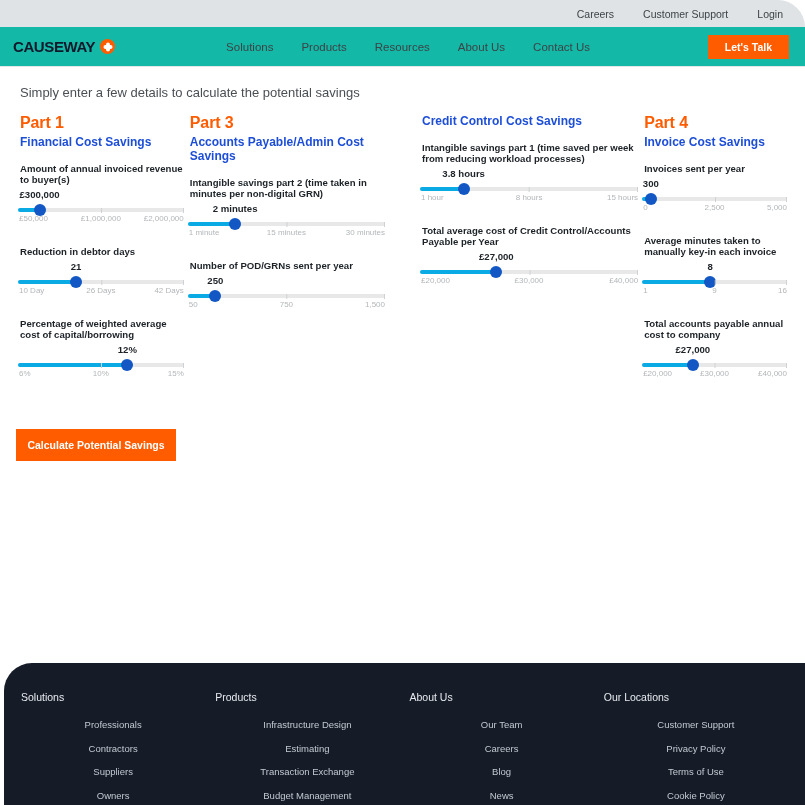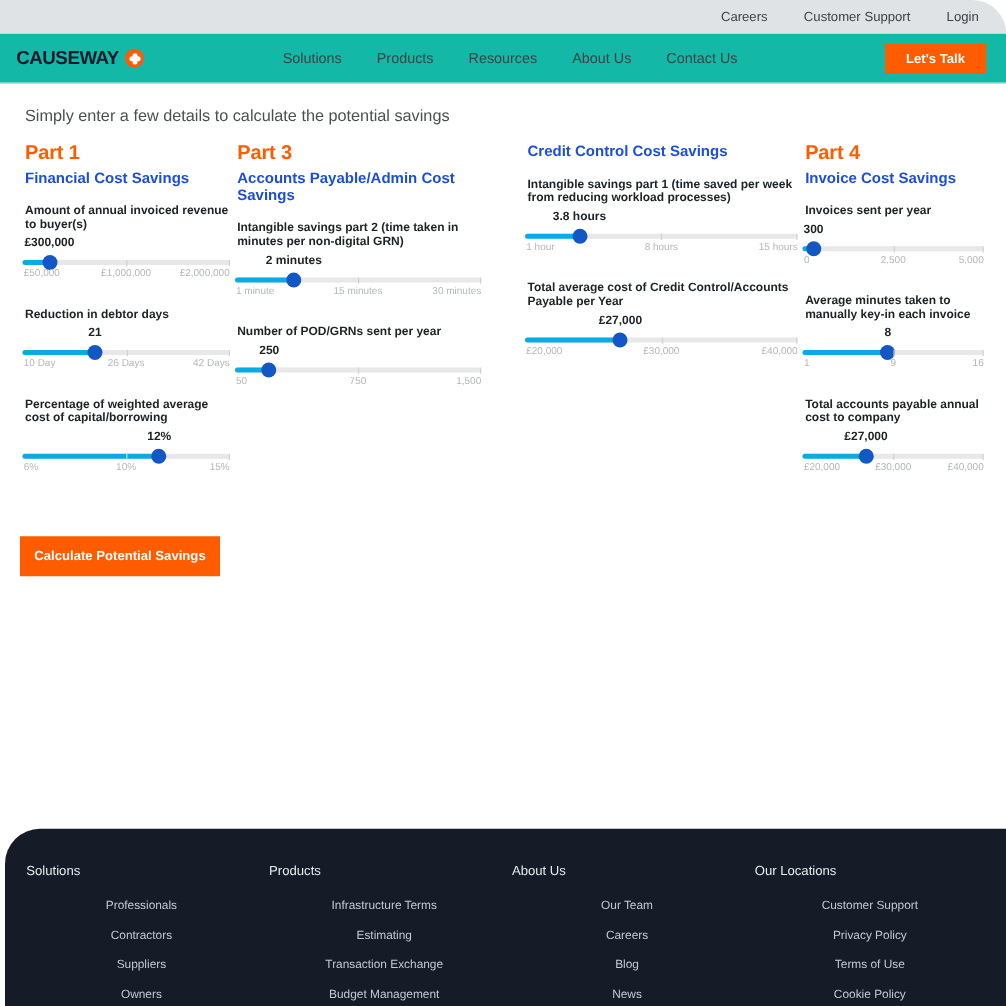--- a/index.html
+++ b/index.html
@@ -469,21 +469,21 @@
     <div class="footer-grid">
         <div class="fcol">
           <div class="fcol-head">Solutions</div>
           <a href="#">Professionals</a>
           <a href="#">Contractors</a>
           <a href="#">Suppliers</a>
           <a href="#">Owners</a>
         </div>
         <div class="fcol">
           <div class="fcol-head">Products</div>
-          <a href="#">Infrastructure Terms</a>
+          <a href="#">Infrastructure Design</a>
           <a href="#">Estimating</a>
           <a href="#">Transaction Exchange</a>
           <a href="#">Budget Management</a>
         </div>
         <div class="fcol">
           <div class="fcol-head">About Us</div>
           <a href="#">Our Team</a>
           <a href="#">Careers</a>
           <a href="#">Blog</a>
           <a href="#">News</a>

